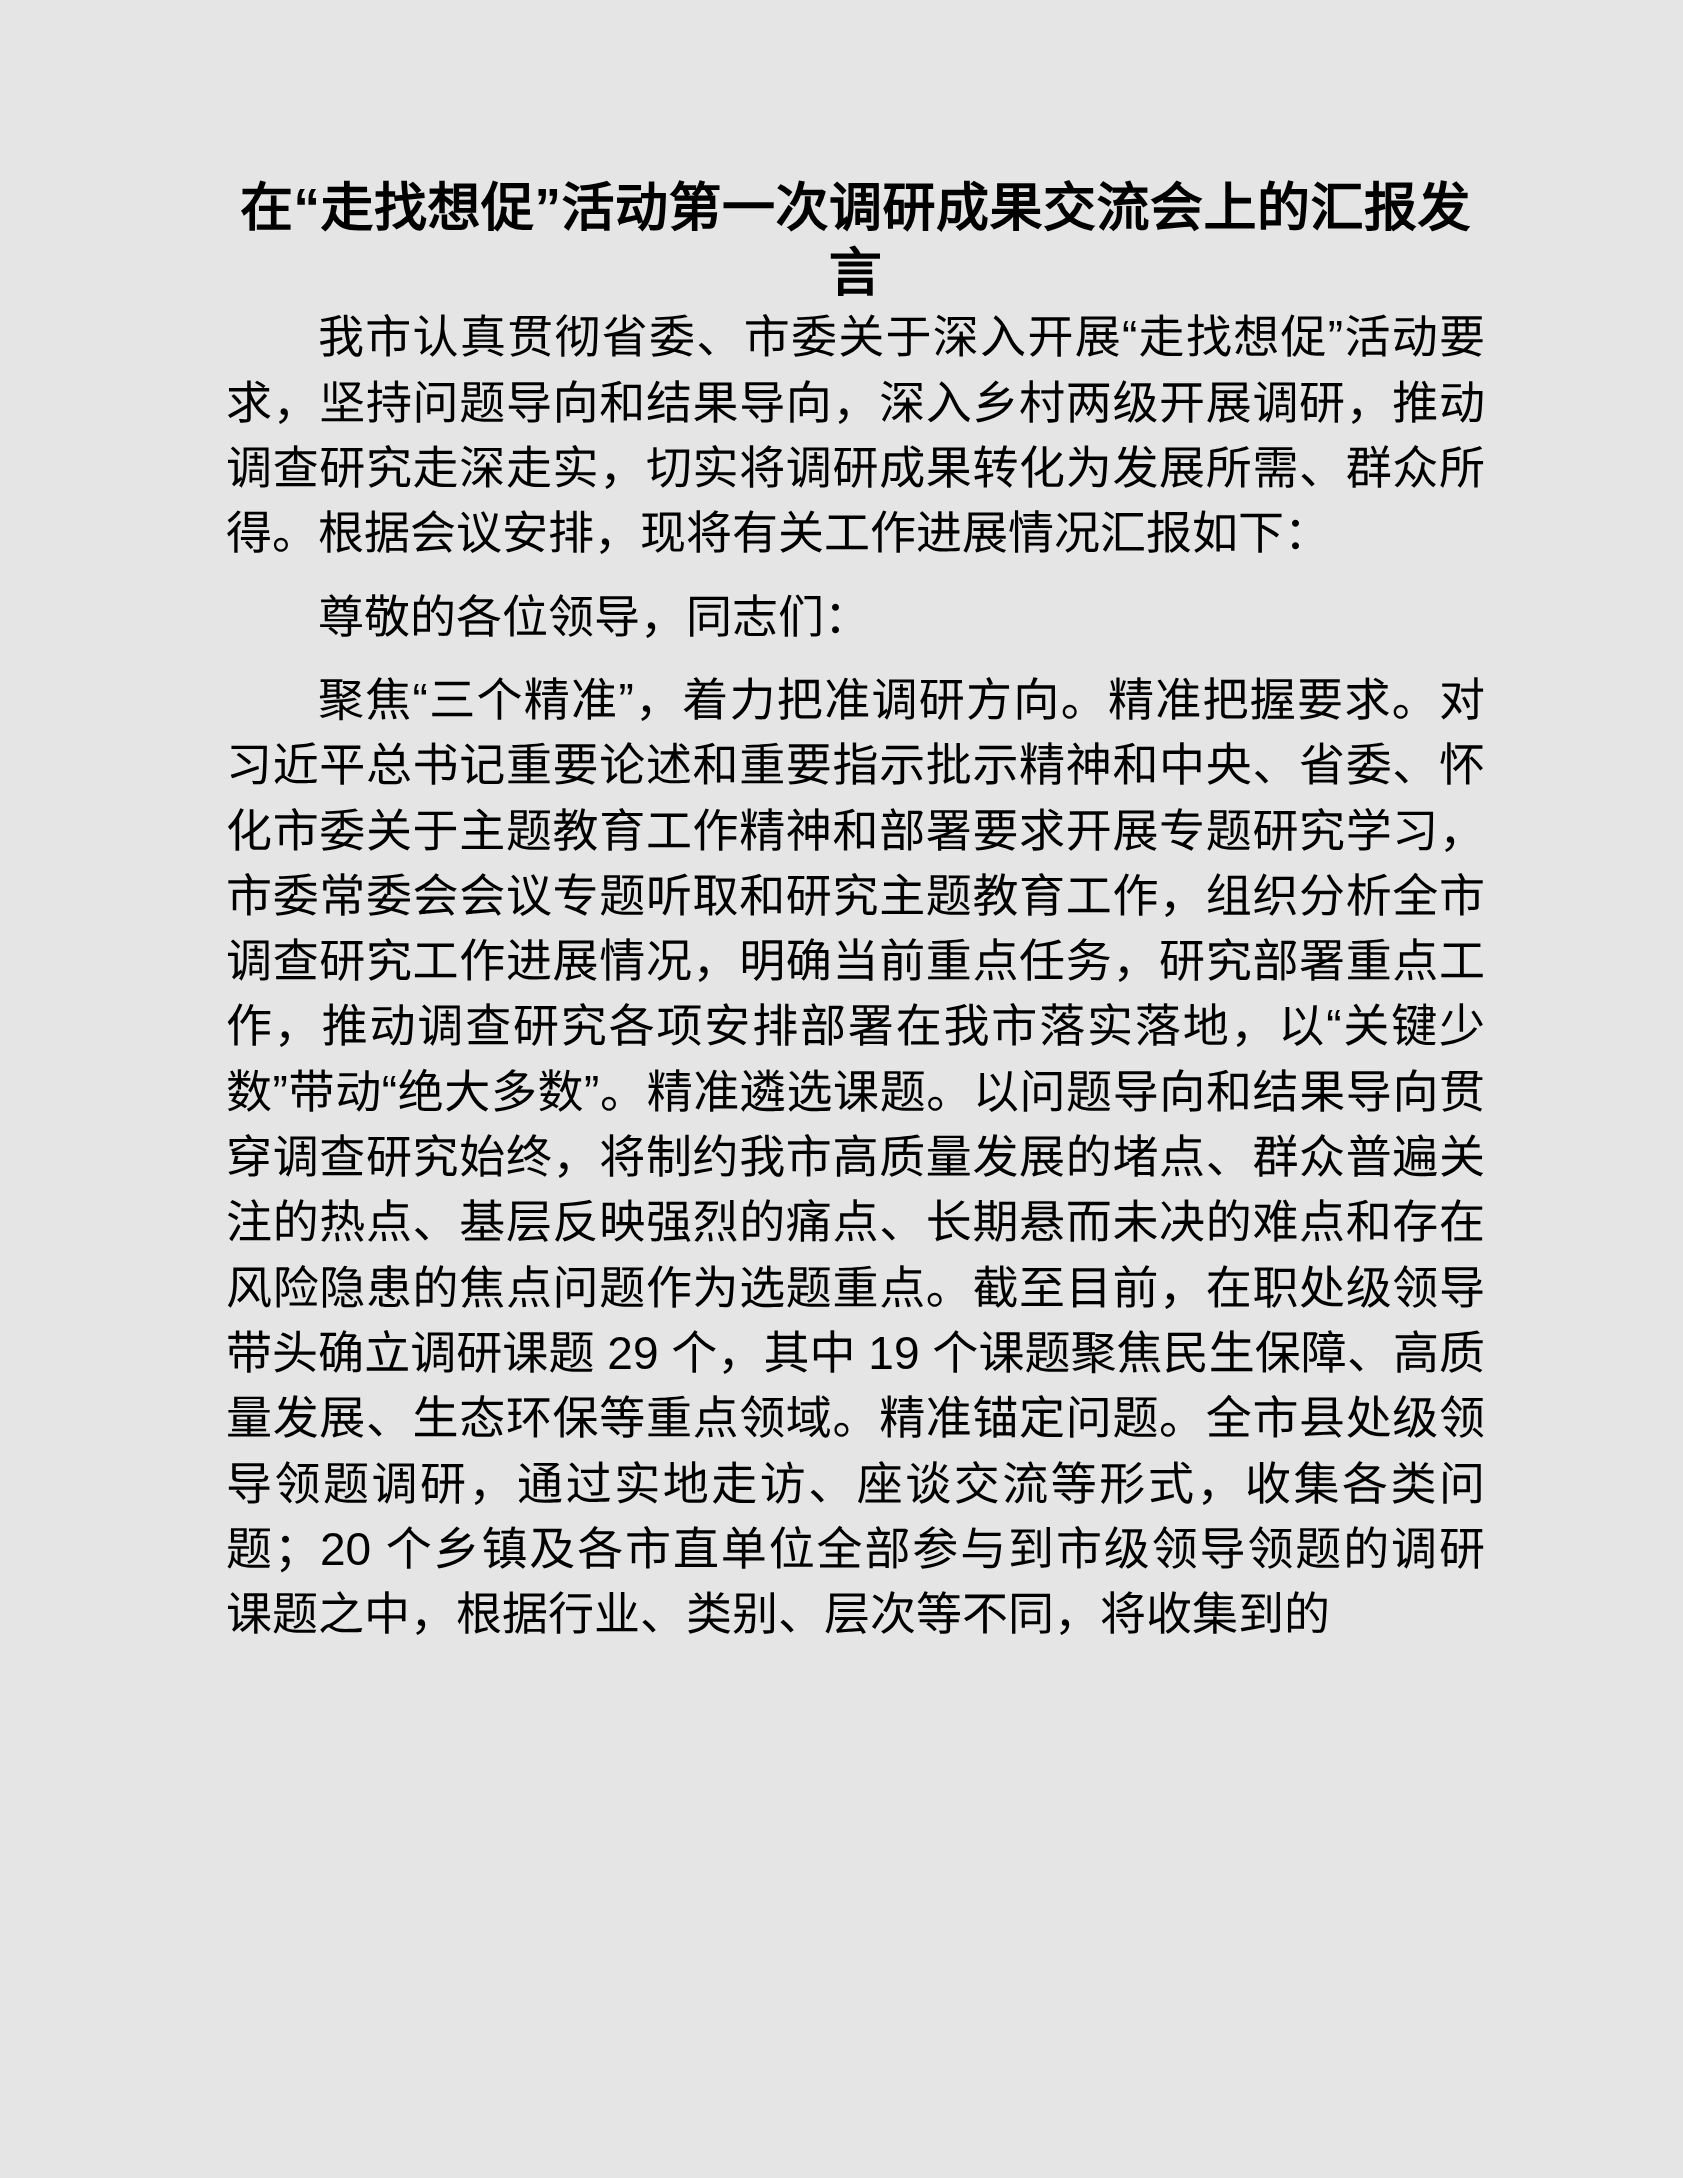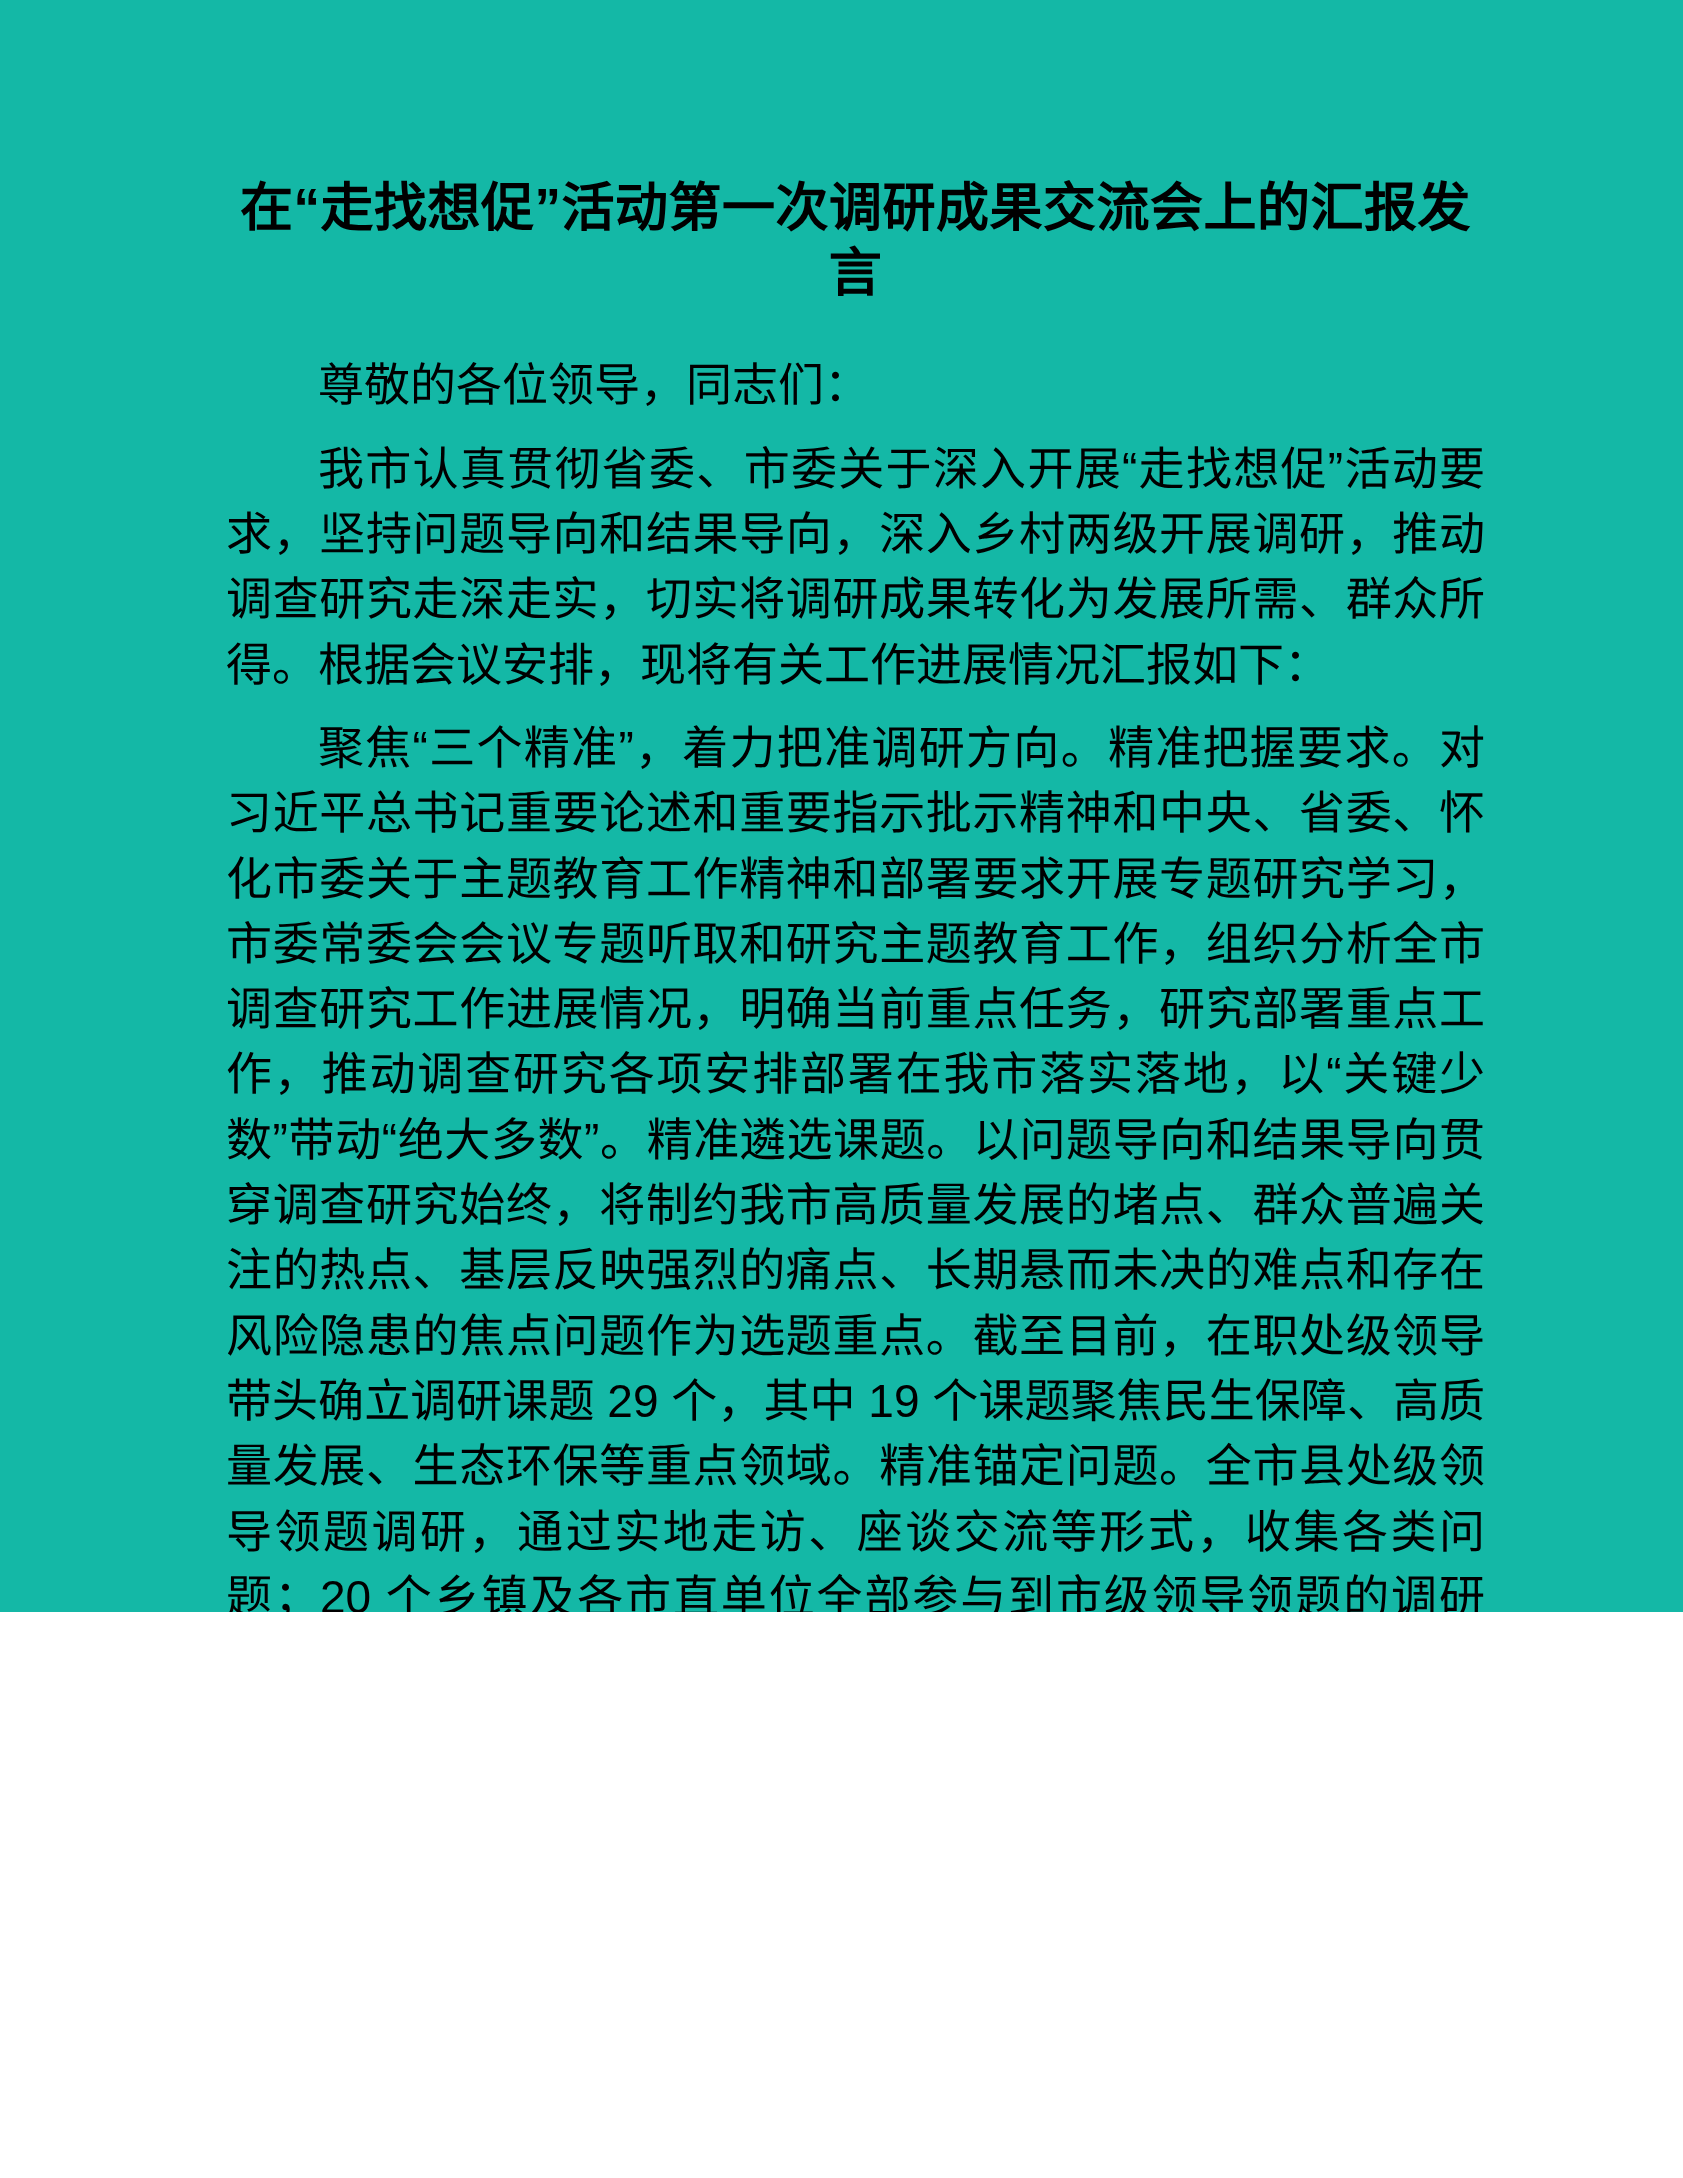--- a/index.html
+++ b/index.html
@@ -11,22 +11,22 @@
   body {
     width: 1683px;
     height: 2178px;
     font-family: "Liberation Sans", "DejaVu Sans", sans-serif;
     color: #000000;
     -webkit-font-smoothing: none;
   }
   .page {
     position: relative;
     width: 1683px;
-    height: 1612px;
-    background: #14b8a6;
+    height: 2178px;
+    background: #e5e5e5;
     box-sizing: border-box;
     padding: 16px;
     overflow: hidden;
   }
   .content {
     position: absolute;
     left: 226px;
     top: 0;
     width: 1259px;
   }
@@ -63,21 +63,21 @@
   }
 </style>
 </head>
 <body>
 
 <div class="page">
   <div class="content">
 
     <h1 class="doc-title">在“走找想促”活动第一次调研成果交流会上的汇报发言</h1>
 
+    <p class="para">我市认真贯彻省委、市委关于深入开展“走找想促”活动要求，坚持问题导向和结果导向，深入乡村两级开展调研，推动调查研究走深走实，切实将调研成果转化为发展所需、群众所得。根据会议安排，现将有关工作进展情况汇报如下：</p>
+
     <p class="para para-greeting first-para">尊敬的各位领导，同志们：</p>
-
-    <p class="para">我市认真贯彻省委、市委关于深入开展“走找想促”活动要求，坚持问题导向和结果导向，深入乡村两级开展调研，推动调查研究走深走实，切实将调研成果转化为发展所需、群众所得。根据会议安排，现将有关工作进展情况汇报如下：</p>
 
     <p class="para">聚焦“三个精准”，着力把准调研方向。精准把握要求。对习近平总书记重要论述和重要指示批示精神和中央、省委、怀化市委关于主题教育工作精神和部署要求开展专题研究学习，市委常委会会议专题听取和研究主题教育工作，组织分析全市调查研究工作进展情况，明确当前重点任务，研究部署重点工作，推动调查研究各项安排部署在我市落实落地，以“关键少数”带动“绝大多数”。精准遴选课题。以问题导向和结果导向贯穿调查研究始终，将制约我市高质量发展的堵点、群众普遍关注的热点、基层反映强烈的痛点、长期悬而未决的难点和存在风险隐患的焦点问题作为选题重点。截至目前，在职处级领导带头确立调研课题 29 个，其中 19 个课题聚焦民生保障、高质量发展、生态环保等重点领域。精准锚定问题。全市县处级领导领题调研，通过实地走访、座谈交流等形式，收集各类问题；20 个乡镇及各市直单位全部参与到市级领导领题的调研课题之中，根据行业、类别、层次等不同，将收集到的</p>
 
   </div>
 </div>
 
 
 </body></html>

